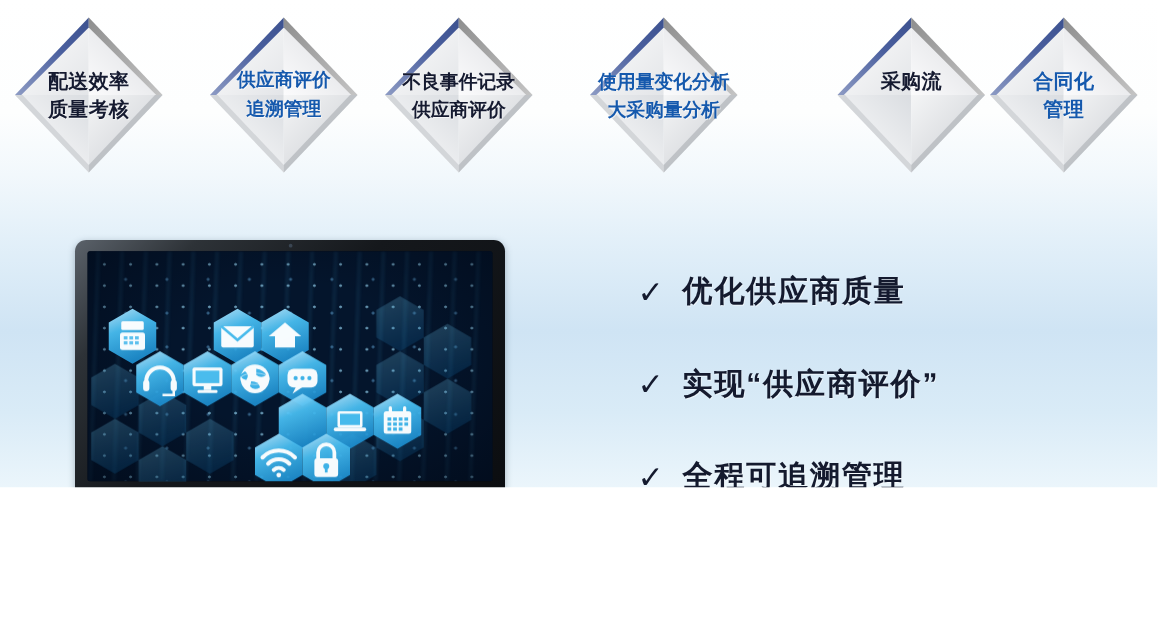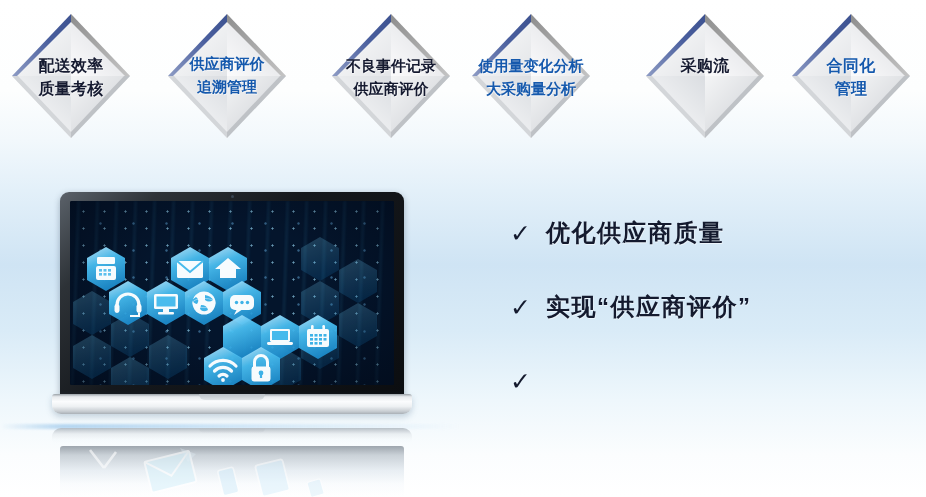--- a/index.html
+++ b/index.html
@@ -9,21 +9,21 @@
     background: #ffffff;
   }
   body {
     font-family: "Liberation Sans", "DejaVu Sans", sans-serif;
   }
 
   
   #slide {
     position: relative;
     width: 926px;
-    height: 497px;
+    height: 390px;
     overflow: hidden;
     background: linear-gradient(to bottom,
         #ffffff   0px,
         #fdfefe  90px,
         #f2f8fc 140px,
         #e3f0f9 190px,
         #cfe4f4 265px,
         #d9ebf7 330px,
         #eef7fc 400px,
         #fbfdfe 455px,
@@ -333,21 +333,21 @@
           <polygon points="20,72 79,134 79,128 26,72" fill="#cfd1d5" opacity="0.85"></polygon>
           <polygon points="138,72 79,134 79,128 132,72" fill="#b9bcc1" opacity="0.85"></polygon>
         </svg>
       </div>
       <div class="diamond-label txt-blue wide">
         <span>供应商评价</span>
         <span>追溯管理</span>
       </div>
     </div>
 
-    <div class="diamond-cell" style="left:312px;">
+    <div class="diamond-cell" style="left:288px;">
       <div class="diamond-shape">
         <svg viewBox="0 0 158 144" xmlns="http://www.w3.org/2000/svg">
           <polygon points="79,10 79,72 20,72" fill="url(#dg1a)"></polygon>
           <polygon points="79,10 138,72 79,72" fill="url(#dg1b)"></polygon>
           <polygon points="20,72 79,72 79,134" fill="url(#dg1c)"></polygon>
           <polygon points="79,72 138,72 79,134" fill="url(#dg1d)"></polygon>
           <polygon points="79,10 20,72 25,72 79,18" fill="url(#eb1)"></polygon>
           <polygon points="79,10 138,72 133,72 79,18" fill="url(#eg1)"></polygon>
           <polygon points="20,72 79,134 79,128 26,72" fill="#cfd1d5" opacity="0.85"></polygon>
           <polygon points="138,72 79,134 79,128 132,72" fill="#b9bcc1" opacity="0.85"></polygon>
@@ -371,21 +371,21 @@
           <polygon points="20,72 79,134 79,128 26,72" fill="#cfd1d5" opacity="0.85"></polygon>
           <polygon points="138,72 79,134 79,128 132,72" fill="#b9bcc1" opacity="0.85"></polygon>
         </svg>
       </div>
       <div class="diamond-label txt-blue wide">
         <span>使用量变化分析</span>
         <span>大采购量分析</span>
       </div>
     </div>
 
-    <div class="diamond-cell" style="left:626px;">
+    <div class="diamond-cell" style="left:650px;">
       <div class="diamond-shape">
         <svg viewBox="0 0 158 144" xmlns="http://www.w3.org/2000/svg">
           <polygon points="79,10 79,72 20,72" fill="url(#dg1a)"></polygon>
           <polygon points="79,10 138,72 79,72" fill="url(#dg1b)"></polygon>
           <polygon points="20,72 79,72 79,134" fill="url(#dg1c)"></polygon>
           <polygon points="79,72 138,72 79,134" fill="url(#dg1d)"></polygon>
           <polygon points="79,10 20,72 25,72 79,18" fill="url(#eb1)"></polygon>
           <polygon points="79,10 138,72 133,72 79,18" fill="url(#eg1)"></polygon>
           <polygon points="20,72 79,134 79,128 26,72" fill="#cfd1d5" opacity="0.85"></polygon>
           <polygon points="138,72 79,134 79,128 132,72" fill="#b9bcc1" opacity="0.85"></polygon>
@@ -617,17 +617,18 @@
       <div class="bullet-text">优化供应商质量</div>
     </div>
 
     <div class="bullet-row">
       <div class="bullet-check">✓</div>
       <div class="bullet-text">实现“供应商评价”</div>
     </div>
 
     <div class="bullet-row">
       <div class="bullet-check">✓</div>
+      <div class="bullet-text">全程可追溯管理</div>
     </div>
 
   </div>
 
 </div>
 
 </body></html>

